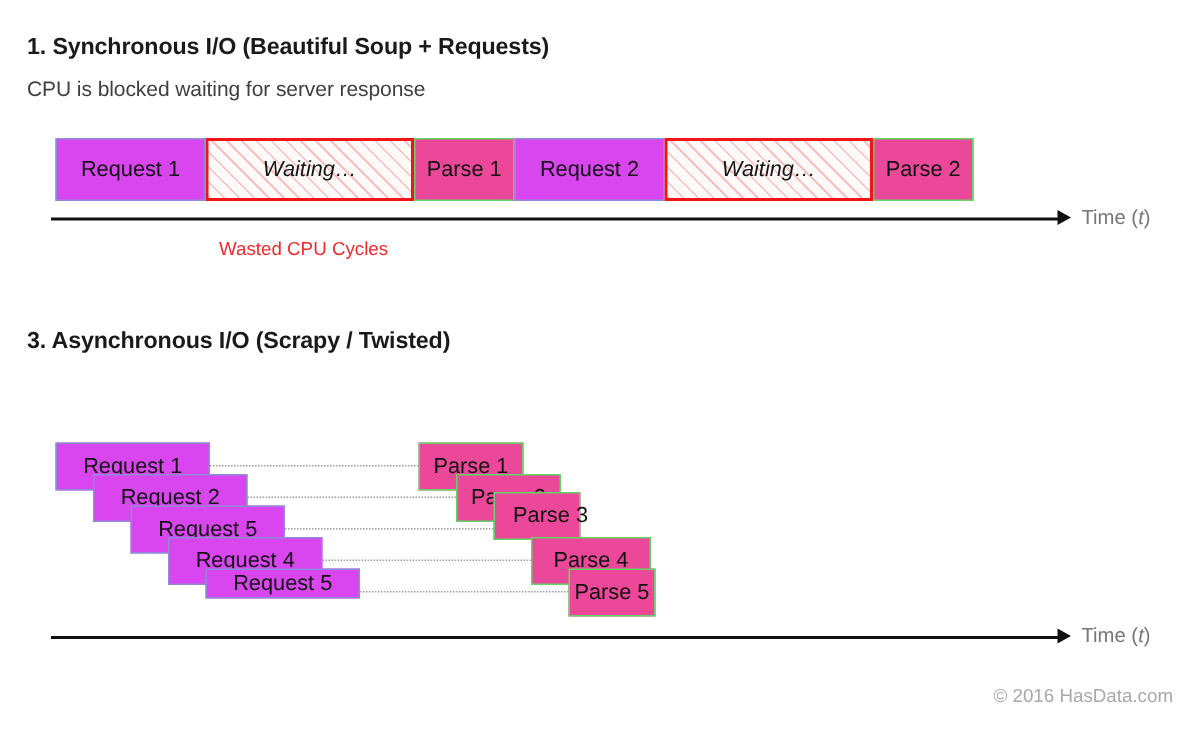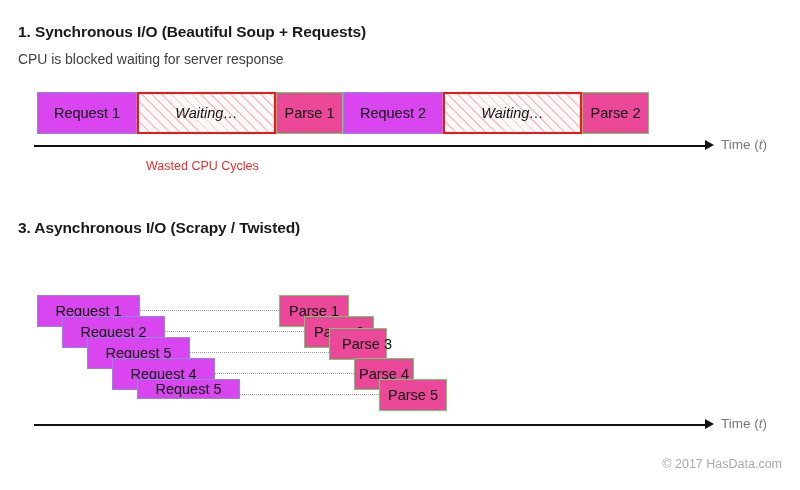--- a/index.html
+++ b/index.html
@@ -152,22 +152,22 @@
 
   <div class="blk req" style="left:37px;  top:295px; width:103px; height:32px; z-index:2;">Request 1</div>
   <div class="blk req" style="left:62px;  top:316px; width:103px; height:32px; z-index:3;">Request 2</div>
   <div class="blk req" style="left:87px;  top:337px; width:103px; height:32px; z-index:4;">Request 5</div>
   <div class="blk req" style="left:112px; top:358px; width:103px; height:32px; z-index:5;">Request 4</div>
   <div class="blk req" style="left:137px; top:379px; width:103px; height:20px; z-index:6;">Request 5</div>
 
   <div class="blk parse" style="left:279px; top:295px; width:70px; height:32px; z-index:2;">Parse 1</div>
   <div class="blk parse" style="left:304px; top:316px; width:70px; height:32px; z-index:3;">Parse 2</div>
   <div class="blk parse" style="left:329px; top:328px; width:58px; height:32px; z-index:4;padding-left:18px;">Parse 3</div>
-  <div class="blk parse" style="left:354px; top:358px; width:60px; height:32px; z-index:5;">Parse 4</div>
-  <div class="blk parse" style="left:379px; top:379px; width:68px; height:32px; z-index:6;">Parse 5</div>
+  <div class="blk parse" style="left:354px; top:358px; width:80px; height:32px; z-index:5;">Parse 4</div>
+  <div class="blk parse" style="left:379px; top:379px; width:58px; height:32px; z-index:6;">Parse 5</div>
 
   <div class="axis-line" style="left:34px; top:424px; width:672px;"></div>
   <div class="axis-head" style="left:705px; top:419px;"></div>
   <div class="axis-label" style="left:721px; top:416px;"><span>Time (</span><i>t</i><span>)</span></div>
 
-  <div class="footer" style="right:18px; top:457px;">© 2017 HasData.com</div>
+  <div class="footer" style="right:18px; top:457px;">© 2016 HasData.com</div>
 
 </div>
 
 </body></html>

